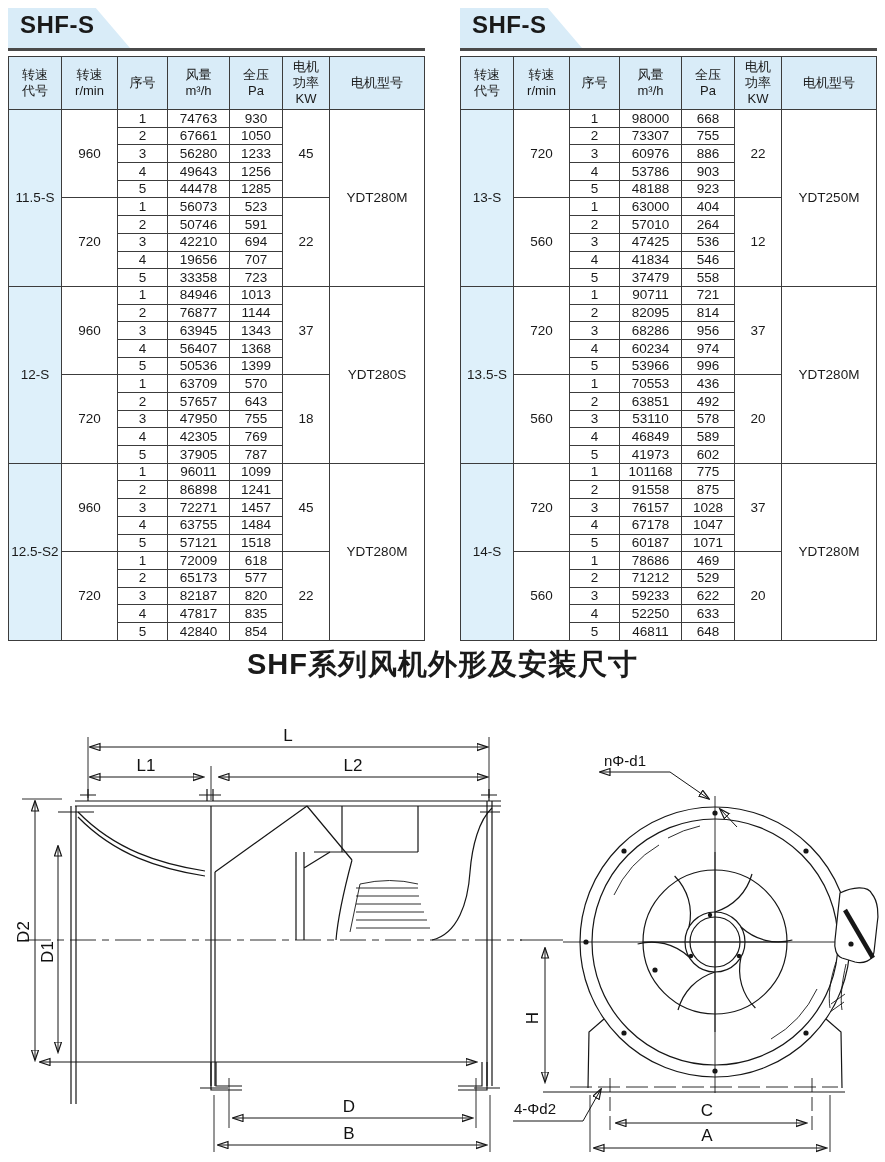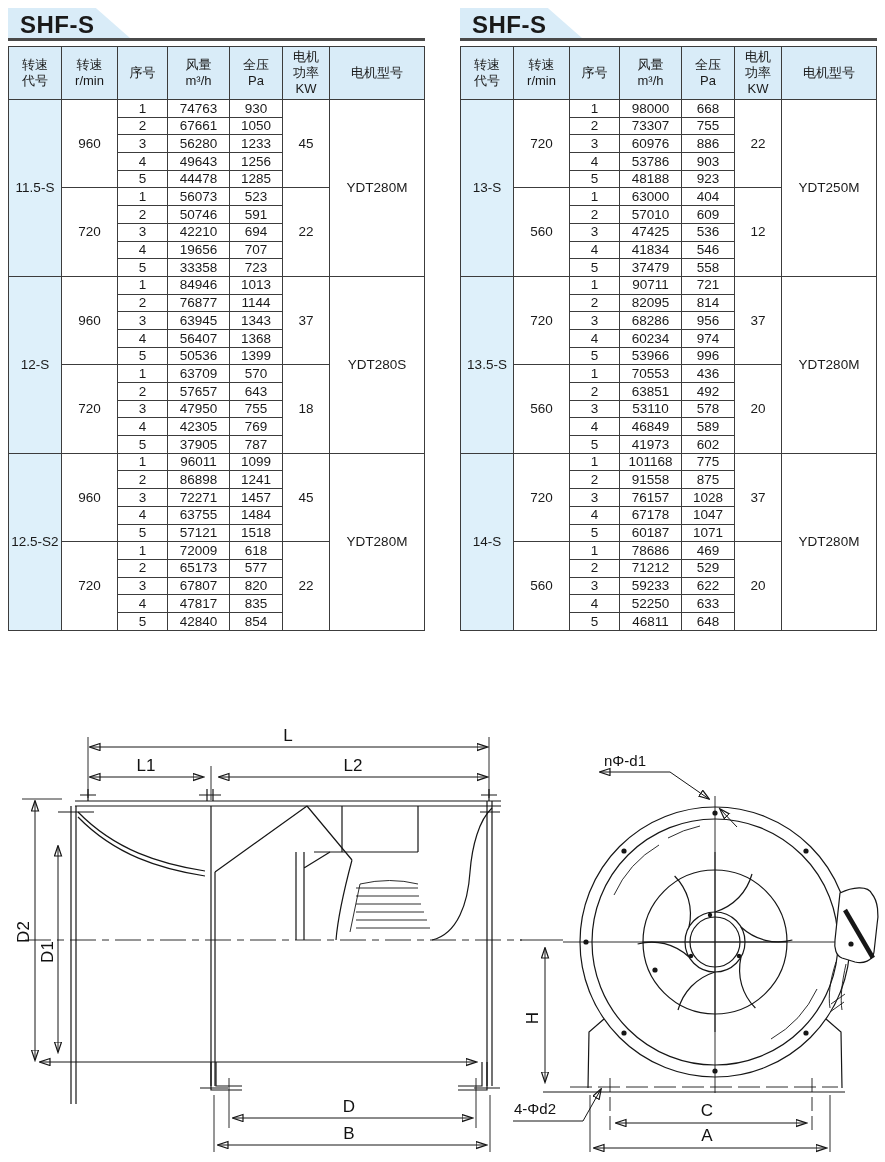--- a/index.html
+++ b/index.html
@@ -1,21 +1,21 @@
 <!DOCTYPE html>
 <html style="--header-bg: #d9ecf8; --code-bg: #def0fa; --rule: #4a4a4a;"><head>
 <meta charset="utf-8">
 <style>
   html,body{margin:0;padding:0;background:#fcfcfc;}
   .page{position:relative;width:885px;height:1162px;background:#ffffff;overflow:hidden;
         font-family:"Liberation Sans","DejaVu Sans",sans-serif;color:#1a1a1a;}
   .tbl-wrap{position:absolute;top:8px;width:417px;}
   #tbl-left{left:8px;}
   #tbl-right{left:460px;}
-  .flag{width:122px;height:30px;background:var(--header-bg,#d9ecf8);
+  .flag{width:122px;height:40px;background:var(--header-bg,#d9ecf8);
         clip-path:polygon(0 0,72% 0,100% 100%,0 100%);
         font-size:24px;font-weight:bold;line-height:34px;padding-left:12px;
         box-sizing:border-box;letter-spacing:.5px;}
   .rule{height:3px;background:var(--rule,#4a4a4a);margin:0 0 5px 0;}
   table.spec{border-collapse:collapse;width:100%;table-layout:fixed;border:1px solid #c2410c;}
   table.spec th,table.spec td{border:1px solid #3c3c3c;text-align:center;padding:0;
         overflow:hidden;font-weight:normal;}
   table.spec thead th{background:var(--header-bg,#d9ecf8);height:52px;font-size:13px;
         line-height:1.25;white-space:pre-line;}
   table.spec tbody td{height:16.7px;font-size:13.5px;line-height:1;}
@@ -218,21 +218,21 @@
             <td>618</td>
             <td rowspan="5">22</td>
           </tr>
           <tr>
             <td>2</td>
             <td>65173</td>
             <td>577</td>
           </tr>
           <tr>
             <td>3</td>
-            <td>67807</td>
+            <td>82187</td>
             <td>820</td>
           </tr>
           <tr>
             <td>4</td>
             <td>47817</td>
             <td>835</td>
           </tr>
           <tr>
             <td>5</td>
             <td>42840</td>
@@ -305,21 +305,21 @@
           <tr>
             <td rowspan="5">560</td>
             <td>1</td>
             <td>63000</td>
             <td>404</td>
             <td rowspan="5">12</td>
           </tr>
           <tr>
             <td>2</td>
             <td>57010</td>
-            <td>609</td>
+            <td>264</td>
           </tr>
           <tr>
             <td>3</td>
             <td>47425</td>
             <td>536</td>
           </tr>
           <tr>
             <td>4</td>
             <td>41834</td>
             <td>546</td>
@@ -438,20 +438,21 @@
           </tr>
           <tr>
             <td>5</td>
             <td>46811</td>
             <td>648</td>
           </tr>
         </tbody>
     </table>
   </div>
 
+  <div class="section-title">SHF系列风机外形及安装尺寸</div>
 
   <svg class="draw" width="885" height="462" viewBox="0 700 885 462">
     <defs>
       <marker id="arr" markerWidth="12" markerHeight="9" refX="10.5" refY="4" orient="auto-start-reverse" markerUnits="userSpaceOnUse">
         <path d="M0.5,0.5 L11,4 L0.5,7.5 Z" fill="#161616" stroke="none"></path>
       </marker>
     </defs>
 
     <g>
 

